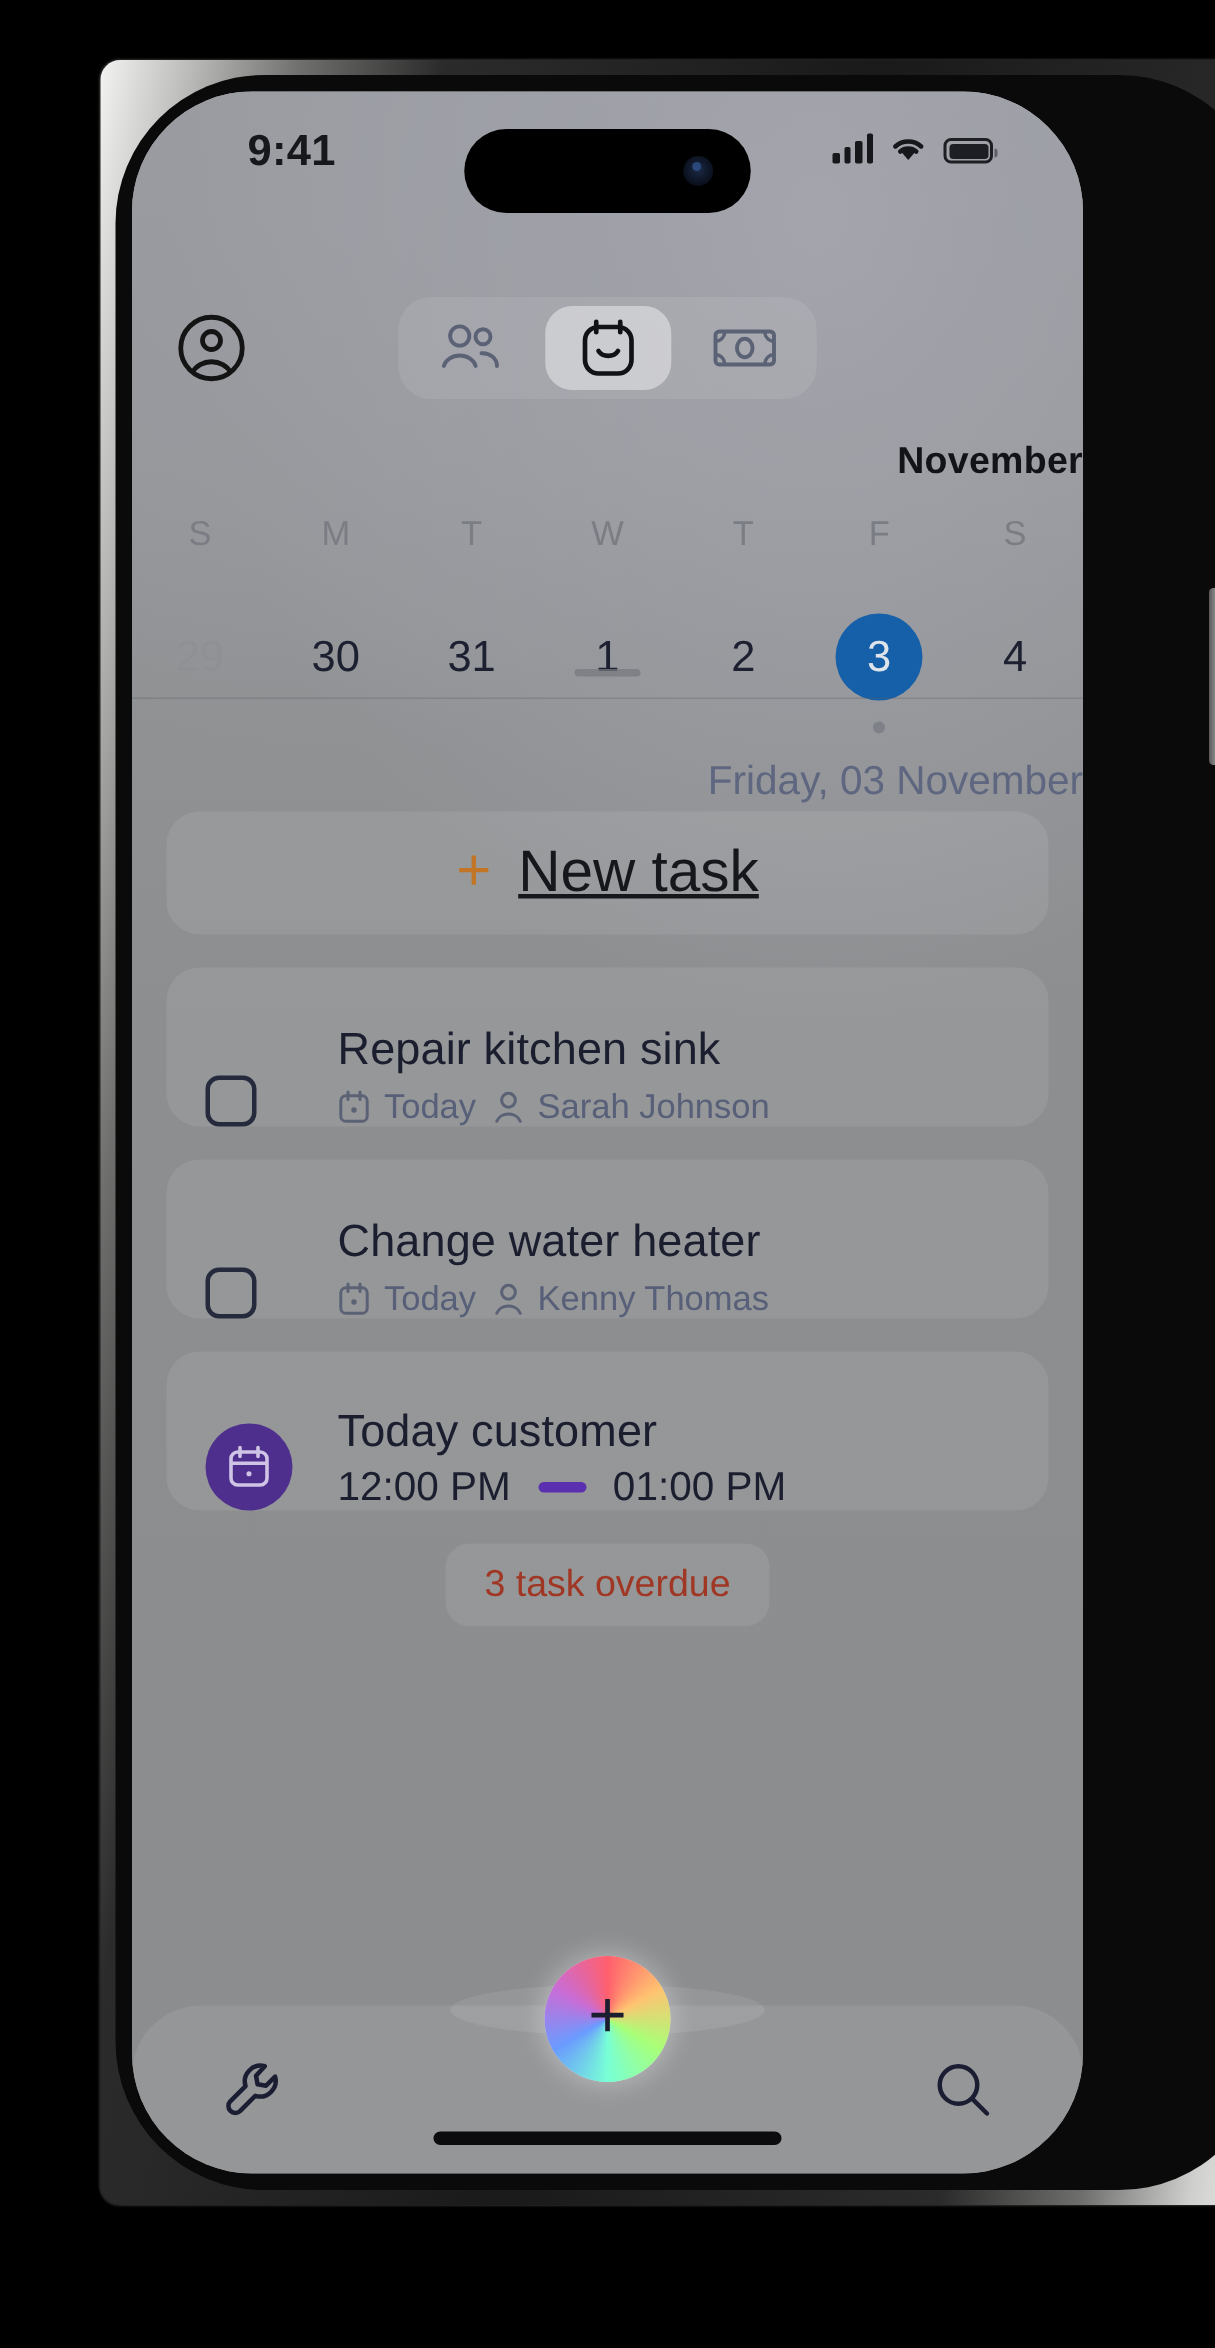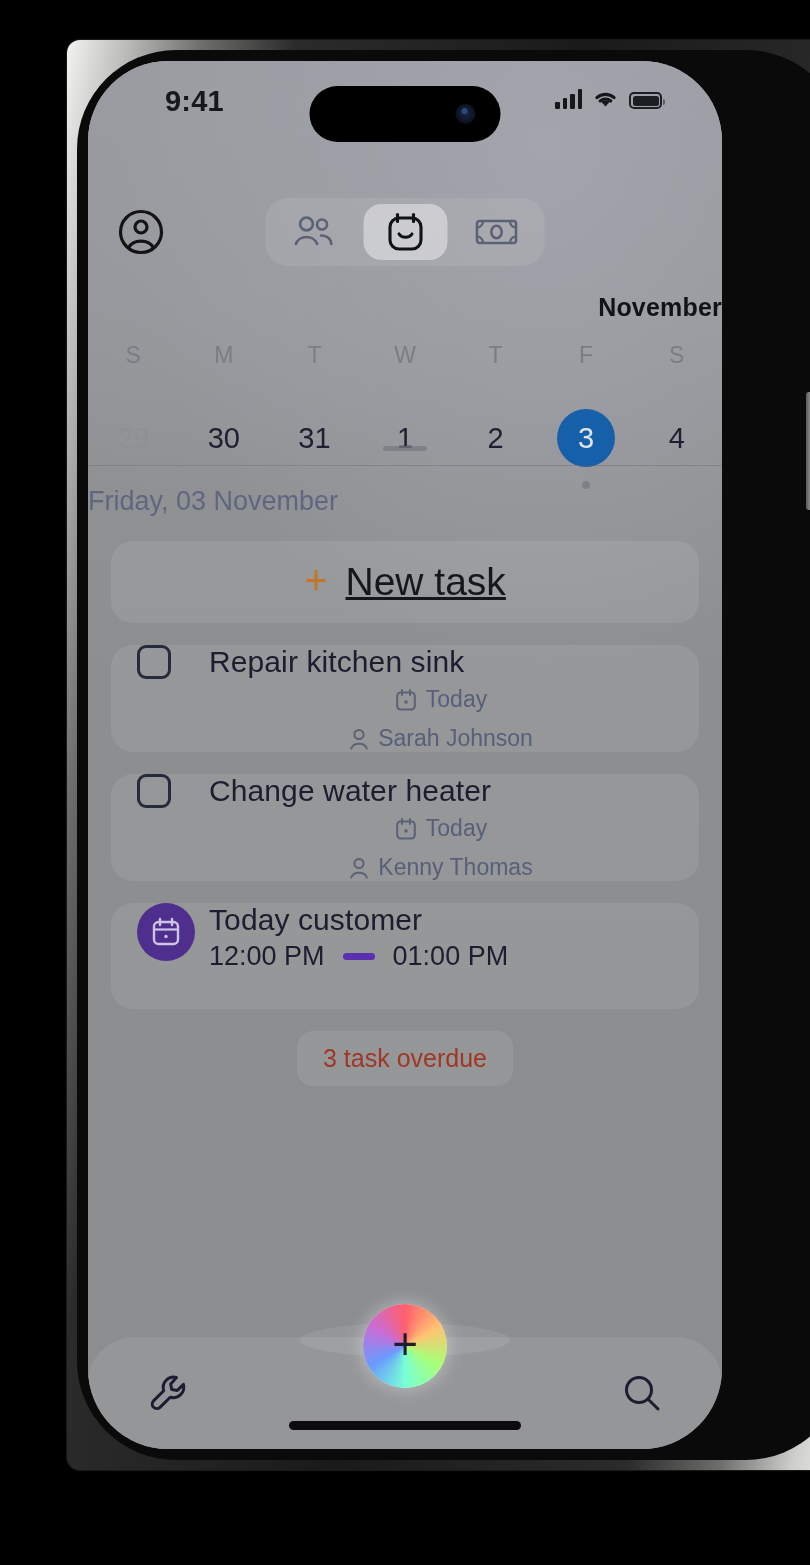--- a/index.html
+++ b/index.html
@@ -127,47 +127,47 @@
   .dot{ position:absolute; bottom:-16px; left:50%; transform:translateX(-50%);
     width:8px; height:8px; border-radius:50%; background:#7f8189; }
   .grabber{
     position:absolute; left:50%; transform:translateX(-50%); bottom:14px;
     width:44px; height:5px; border-radius:3px; background:rgba(120,122,128,.75);
   }
   .divider{ position:absolute; left:0; top:404px; width:100%; height:1px; background:rgba(90,92,100,.30); }
 
   
   .subdate{
-    position:absolute; left:0; top:425px; width:100%;
-    text-align:left; font-size:27px; color:#5f6680; font-weight:400;
+    position:absolute; left:0; top:444px; width:100%;
+    text-align:right; font-size:27px; color:#5f6680; font-weight:400;
   }
 
   
   .list{ position:absolute; left:23px; top:480px; width:588px; }
   .card{
     background:rgba(255,255,255,.085);
     border-radius:22px; margin-bottom:22px; position:relative;
   }
   .newtask{
     height:82px; display:flex; align-items:center; justify-content:center;
     gap:18px; cursor:pointer;
   }
   .newtask .plus{ font-size:40px; color:#c27524; line-height:1; font-weight:400; margin-top:-4px;}
   .newtask .lbl{ font-size:39px; color:#15171c;text-decoration:underline; }
 
-  .task{ min-height:106px; display:flex; align-items:flex-start; padding:0 26px; cursor:pointer; }
+  .task{ min-height:106px; display:flex; align-items:flex-end; padding:0 26px; cursor:pointer;gap:16px; }
   .task .lead{ width:72px; flex:0 0 72px; display:flex; align-items:center; justify-content:flex-start; }
   .cbox{ width:34px; height:34px; border:3px solid #262a3d; border-radius:9px; cursor:pointer; }
   .evicon{
     width:58px; height:58px; border-radius:50%; background:#4f2f8d;
     display:flex; align-items:center; justify-content:center;
   }
   .task .body{ flex:1; }
   .ttitle{ font-size:30px; font-weight:400; color:#1b1e2e; letter-spacing:.1px; }
-  .tmeta{ margin-top:7px; display:flex; align-items:center; gap:12px;flex-direction:column; }
+  .tmeta{ margin-top:7px; display:flex; align-items:center; gap:12px; }
   .tmeta .grp{ display:flex; align-items:center; gap:9px; }
   .tmeta .txt{ font-size:23px; color:#585f78; }
   .ttime{ margin-top:4px; display:flex; align-items:center; gap:18px; font-size:27px; color:#1b1e2e; }
   .dash{ width:32px; height:7px; border-radius:4px; background:#5a2fb0; display:inline-block; }
 
   .overdue-wrap{ margin-top:8px; display:flex; justify-content:center; }
   .overdue{
     background:rgba(255,255,255,.085); border-radius:16px;
     padding:13px 26px; font-size:25px; color:#a03724; cursor:pointer;
   }

